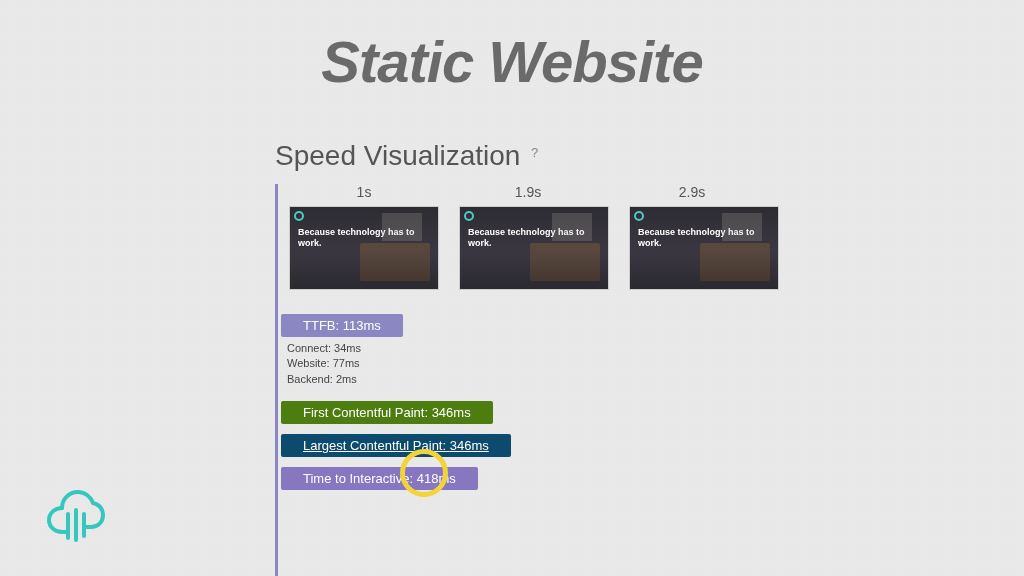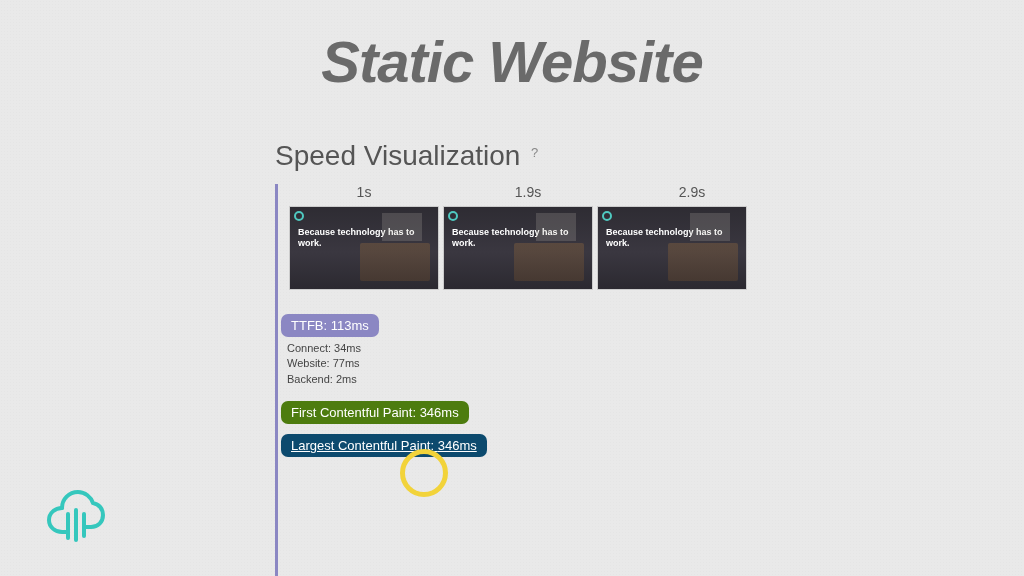--- a/index.html
+++ b/index.html
@@ -65,21 +65,21 @@
   }
   .tick {
     width: 150px;
     text-align: center;
     font-size: 14px;
     color: #555;
     padding-bottom: 6px;
   }
   .frames {
     display: flex;
-    gap: 4px;
+    gap: 20px;
     margin-left: 10px;
   }
   .frame {
     width: 150px;
     height: 84px;
     background: linear-gradient(180deg,#2e2c33 0%,#3a3740 55%,#2b2930 100%);
     border: 1px solid #ccc;
     position: relative;
     color: #fff;
     font-size: 8px;
@@ -135,23 +135,23 @@
   }
 
   .metrics {
     margin-top: 14px;
     margin-left: 2px;
     font-size: 13px;
   }
   .pill {
     display: inline-block;
     color: #fff;
-    padding: 4px 10px;
+    padding: 4px 22px;
     margin-top: 6px;
-    border-radius: 7px;
+    border-radius: 2px;
     font-size: 13px;
     white-space: nowrap;
   }
   .pill-ttfb { background: #8b87c3; }
   .sub-metrics {
     margin: 4px 0 8px 6px;
     font-size: 11px;
     color: #444;
     line-height: 1.4;
   }
@@ -254,20 +254,26 @@
         </span>
       </span>
       <div class="gap"></div>
       <span class="metric-row">
         <span class="pill pill-lcp">
           <span>Largest Contentful Paint:</span>
           <span>346ms</span>
         </span>
       </span>
       <div class="gap"></div>
+      <span class="metric-row" style="position:relative;">
+        <span class="pill pill-tti">
+          <span>Time to Interactive:</span>
+          <span id="tti-val">418ms</span>
+        </span>
+      </span>
     </div>
   </div>
 </div>
 
 <div class="highlight-circle" id="circle" style="left: 400.203px; top: 448.672px;"></div>
 
 <div class="logo">
   <svg viewBox="0 0 64 64" fill="none" stroke="#35c7bd" stroke-width="4" stroke-linecap="round" stroke-linejoin="round">
     <path d="M20 30c0-9 7-16 16-16 7 0 13 5 15 11 6 1 10 6 10 12 0 7-5 12-12 12h-6"></path>
     <path d="M20 30c-7 0-13 5-13 12 0 7 6 12 13 12h6"></path>

